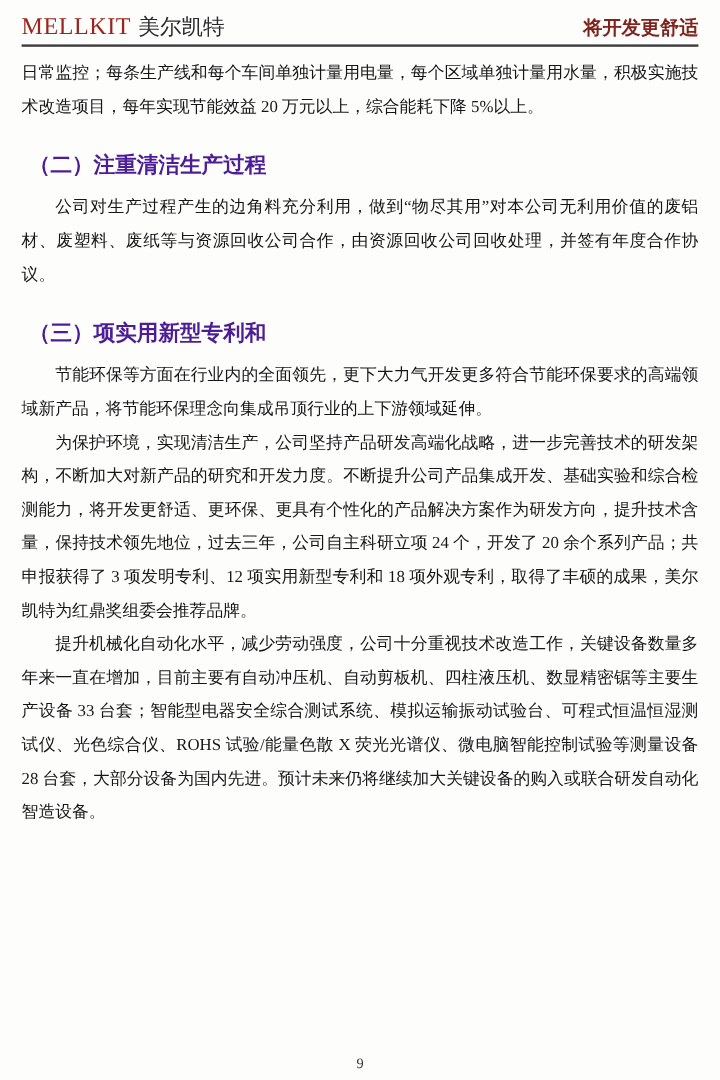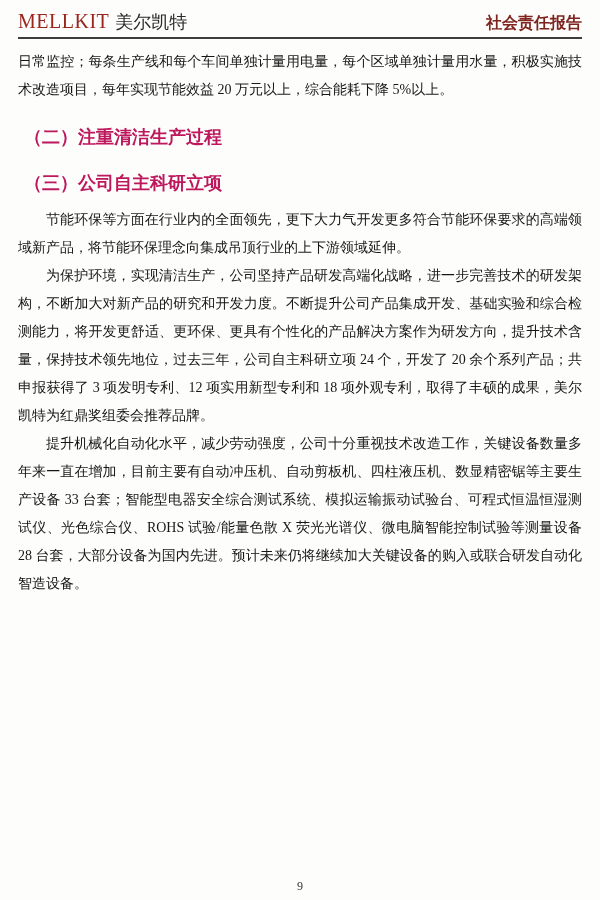--- a/index.html
+++ b/index.html
@@ -48,21 +48,21 @@
     line-height: 28px;
     color: #161616;
     text-align: justify;
   }
   .para { margin: 0; text-indent: 2em; }
   .para.no-indent { text-indent: 0; }
   .section-heading {
     font-family: "Liberation Sans", "DejaVu Sans", sans-serif;
     font-size: 18px;
     font-weight: 700;
-    color: #be185d;
+    color: #4c1d95;
     margin: 20px 0 10px 6px;
     line-height: 26px;
   }
   .footer {
     position: absolute;
     left: 0; right: 0; bottom: 6px;
     text-align: center;
     font-size: 12px;
     color: #333;
   }
@@ -70,31 +70,32 @@
 </head>
 <body>
 
 <div class="page">
 
   <div class="header">
     <div class="brand">
       <span class="brand-en">MELLKIT</span>
       <span class="brand-cn">美尔凯特</span>
     </div>
-    <div class="report-title">社会责任报告</div>
+    <div class="report-title">将开发更舒适</div>
   </div>
 
   <div class="header-rule"></div>
 
   <div class="content">
     <p class="para no-indent">日常监控；每条生产线和每个车间单独计量用电量，每个区域单独计量用水量，积极实施技术改造项目，每年实现节能效益 20 万元以上，综合能耗下降 5%以上。</p>
 
     <h2 class="section-heading">（二）注重清洁生产过程</h2>
+    <p class="para">公司对生产过程产生的边角料充分利用，做到“物尽其用”对本公司无利用价值的废铝材、废塑料、废纸等与资源回收公司合作，由资源回收公司回收处理，并签有年度合作协议。</p>
 
-    <h2 class="section-heading">（三）公司自主科研立项</h2>
+    <h2 class="section-heading">（三）项实用新型专利和</h2>
     <p class="para">节能环保等方面在行业内的全面领先，更下大力气开发更多符合节能环保要求的高端领域新产品，将节能环保理念向集成吊顶行业的上下游领域延伸。</p>
     <p class="para">为保护环境，实现清洁生产，公司坚持产品研发高端化战略，进一步完善技术的研发架构，不断加大对新产品的研究和开发力度。不断提升公司产品集成开发、基础实验和综合检测能力，将开发更舒适、更环保、更具有个性化的产品解决方案作为研发方向，提升技术含量，保持技术领先地位，过去三年，公司自主科研立项 24 个，开发了 20 余个系列产品；共申报获得了 3 项发明专利、12 项实用新型专利和 18 项外观专利，取得了丰硕的成果，美尔凯特为红鼎奖组委会推荐品牌。</p>
     <p class="para">提升机械化自动化水平，减少劳动强度，公司十分重视技术改造工作，关键设备数量多年来一直在增加，目前主要有自动冲压机、自动剪板机、四柱液压机、数显精密锯等主要生产设备 33 台套；智能型电器安全综合测试系统、模拟运输振动试验台、可程式恒温恒湿测试仪、光色综合仪、ROHS 试验/能量色散 X 荧光光谱仪、微电脑智能控制试验等测量设备 28 台套，大部分设备为国内先进。预计未来仍将继续加大关键设备的购入或联合研发自动化智造设备。</p>
   </div>
 
   <div class="footer">
     <span>9</span>
   </div>
 
 </div>

